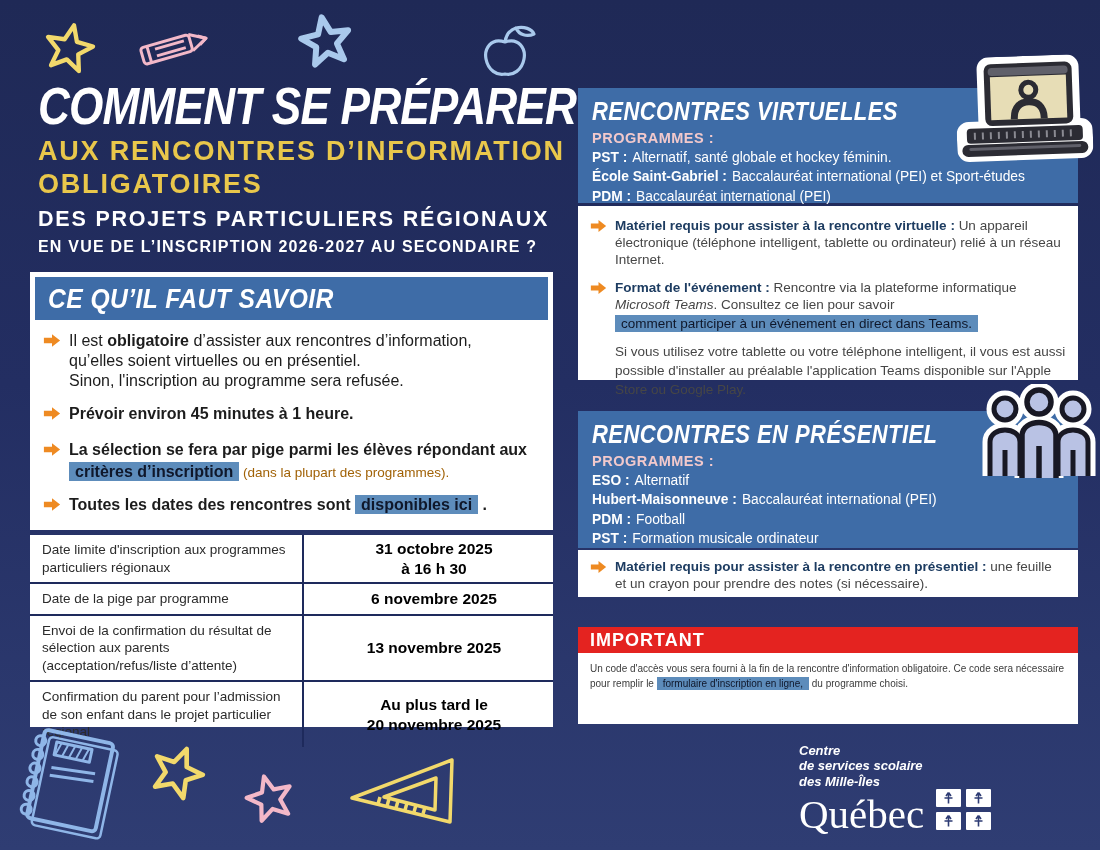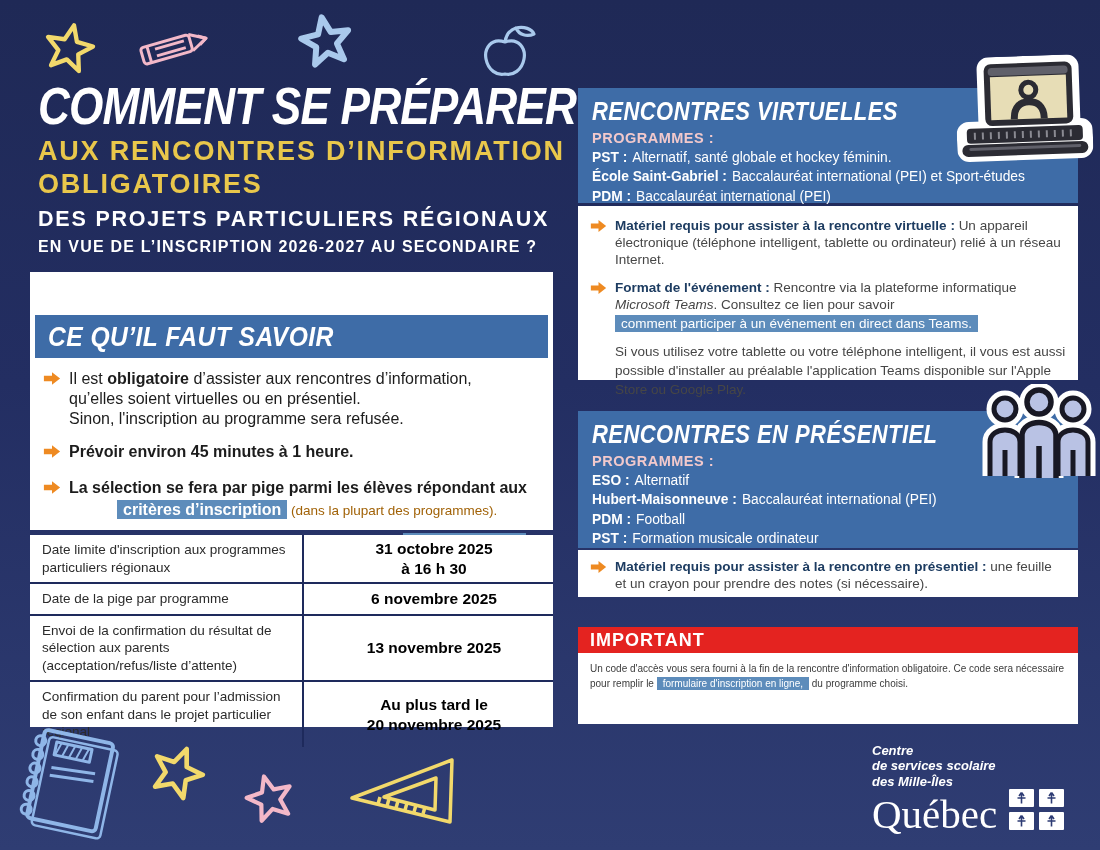--- a/index.html
+++ b/index.html
@@ -16,28 +16,28 @@
   .t3 { color:#e9c74b; font-size:27px; font-weight:bold; letter-spacing:1.8px; margin-top:2px; }
   .t4 { color:#fff; font-size:21.5px; font-weight:bold; letter-spacing:1.8px; margin-top:7px; white-space:nowrap; }
   .t5 { color:#fff; font-size:16px; font-weight:bold; letter-spacing:1.2px; margin-top:6px; white-space:nowrap; }
 
   
   .sec-h { font-style:italic; font-weight:bold; color:#fff; display:inline-block;
            transform:scaleX(.88); transform-origin:0 60%; letter-spacing:.5px; white-space:nowrap; }
 
   
   .savoir { left:30px; top:272px; width:523px; height:258px; background:#fff; padding:5px; }
-  .savoir-header { background:#3e6ca7; height:43px; line-height:43px; padding-left:13px;margin-top:38px; }
+  .savoir-header { background:#3e6ca7; height:43px; line-height:43px; padding-left:13px; }
   .savoir-header .sec-h { font-size:28px; }
   .savoir-body { padding:11px 8px 0 8px; font-size:16px; color:#1c1c1c; }
   .bullet { display:flex; gap:8px; margin-bottom:13px; line-height:1.26; }
   .arrow { flex:0 0 auto; margin-top:2px; }
   .bold-b { font-weight:bold; }
-  .chip { background:#5d8cbb; color:#ffffff; padding:1px 6px; }
-  .chip-b { font-weight:bold;margin-left:48px; }
+  .chip { background:#5d8cbb; color:#0f172a; padding:1px 6px; }
+  .chip-b { font-weight:bold; }
   .small-note { font-size:13.5px; color:#a16207; font-weight:normal; }
 
   
   .dtable { left:30px; top:535px; width:523px; height:192px; background:#fff; display:flex; flex-direction:column; }
   .trow { display:flex; flex:1; }
   .trow + .trow { border-top:2px solid #1e2a5c; }
   .tlabel { width:272px; padding:6px 12px; font-size:13.5px; color:#2b2b2b; line-height:1.3;
             display:flex; flex-direction:column; justify-content:center; }
   .tvalue { flex:1; border-left:2px solid #1e2a5c; display:flex; flex-direction:column; justify-content:center;
             align-items:center; font-weight:bold; font-size:15.5px; color:#000; line-height:1.25; text-align:center;padding-left:11px; }
@@ -60,21 +60,21 @@
   .chipline { margin-top:2px; }
   .note { margin:2px 0 0 25px; }
 
   
   .impR { left:578px; top:627px; width:500px; height:26px; background:#e42320; color:#fff;
           font-weight:bold; font-size:18px; letter-spacing:1px; line-height:26px; padding-left:12px; }
   .impW { left:578px; top:653px; width:500px; height:71px; background:#fff; padding:8px 12px;
           font-size:10px; color:#3c3c3c; line-height:1.5; }
 
   
-  .logo { left:872px; top:743px; color:#fff; }
+  .logo { left:799px; top:743px; color:#fff; }
   .logo-lines { font-size:13px; font-weight:bold; font-style:italic; line-height:1.18; }
   .logo-row { display:flex; align-items:flex-end; margin-top:0px; }
   .quebec { font-family:"Liberation Serif", serif; font-size:41px; line-height:1; letter-spacing:0px; }
   .flag { margin-left:12px; margin-bottom:2px; }
 
   .icon-abs { z-index:3; }
 </style>
 </head>
 <body>
 

